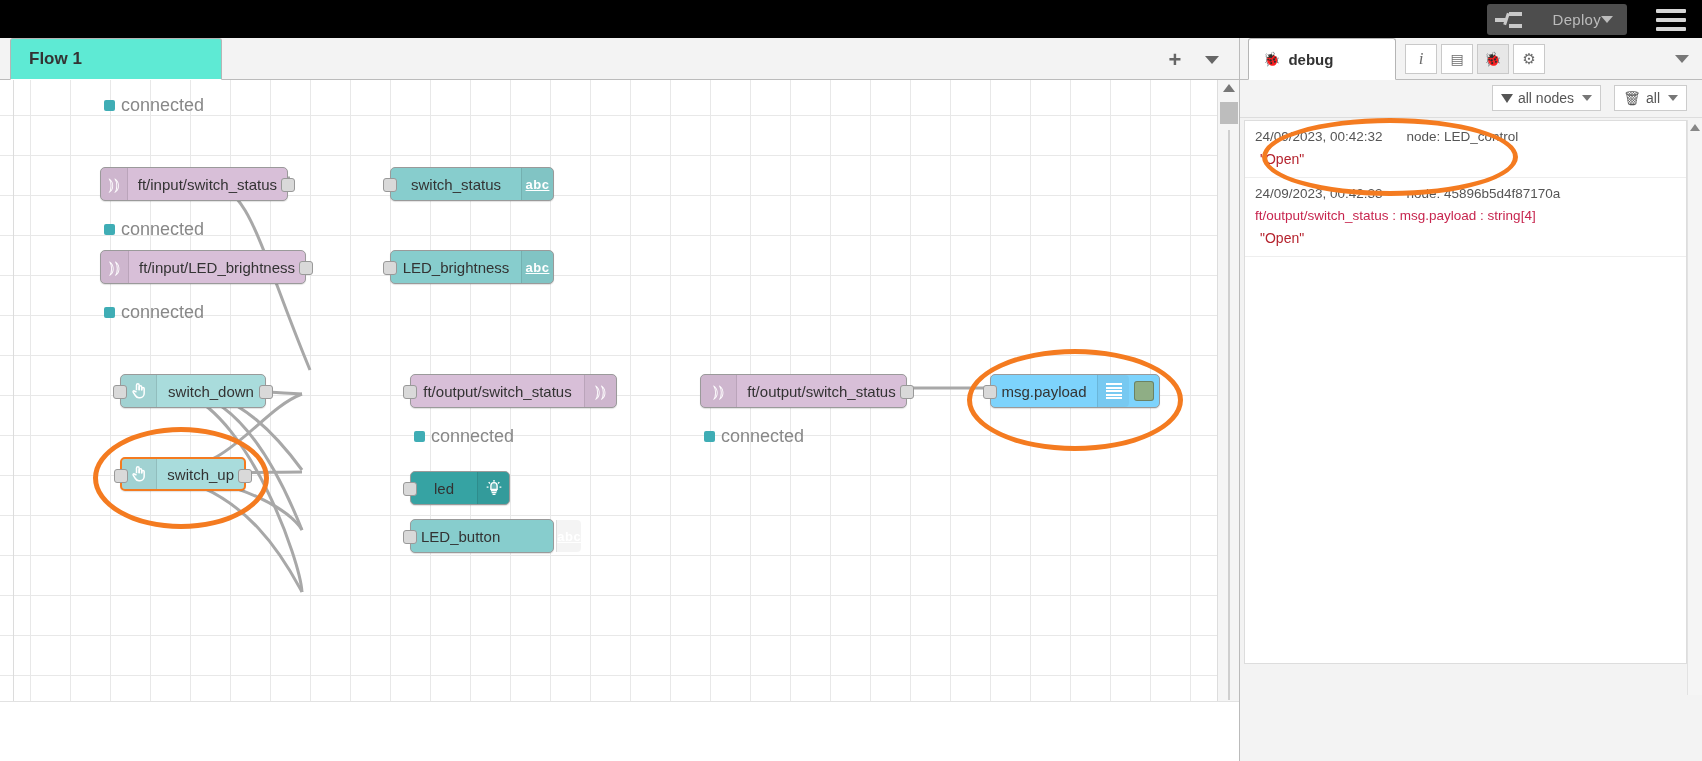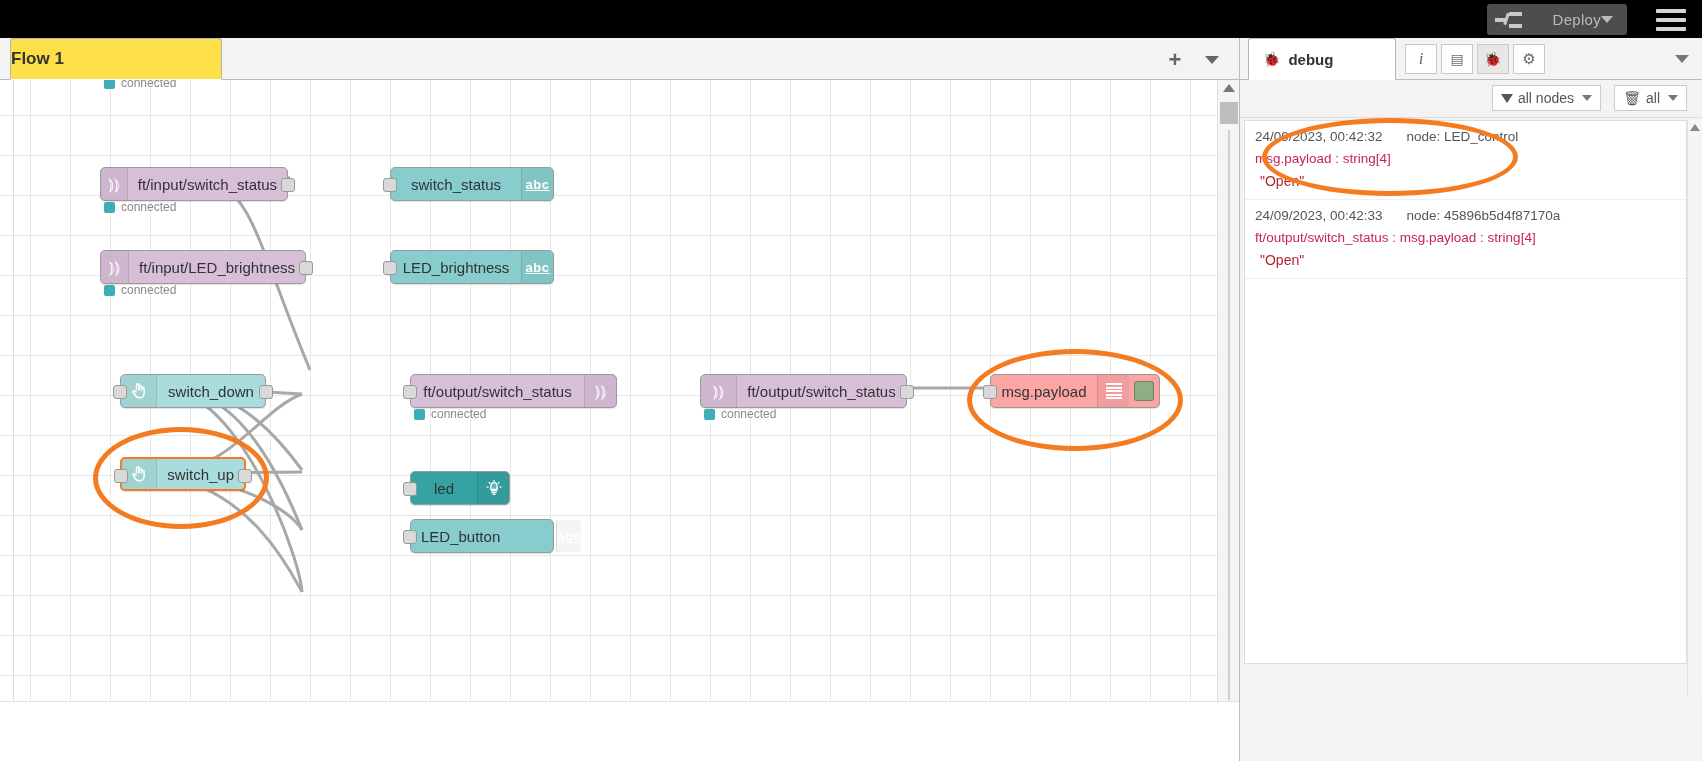--- a/index.html
+++ b/index.html
@@ -43,23 +43,23 @@
   }
   .hamburger span { display: block; height: 4px; background: #d6d6d6; border-radius: 1px; }
 
   
   .tabbar {
     position: absolute; left: 0; top: 38px; width: 1239px; height: 42px;
     background: #f3f3f3; border-bottom: 1px solid #bbb;
   }
   .tab {
     position: absolute; left: 10px; top: 0; width: 212px; height: 42px;
-    background: #fde047; border: 1px solid #b5b5b5; border-bottom: 1px solid #fff;
+    background: #5eead4; border: 1px solid #b5b5b5; border-bottom: 1px solid #fff;
     border-radius: 3px 3px 0 0;
-    display: flex; align-items: center; 
+    display: flex; align-items: center; padding-left: 18px;
     font-size: 17px; font-weight: bold; color: #333;
   }
   .tab-add {
     position: absolute; right: 54px; top: 11px;
     font-size: 22px; color: #666; line-height: 1; font-weight: 600;
     width: 20px; text-align: center;
   }
   .tab-caret {
     position: absolute; right: 20px; top: 18px;
     width: 0; height: 0;
@@ -112,21 +112,21 @@
     border: 1px solid #9a9a9a;
     display: flex; align-items: center;
     font-size: 15px; color: #333;
     box-shadow: 0 1px 1px rgba(0,0,0,.12);
   }
   .node.mqtt-in  { background: #d8bfd8; }
   .node.mqtt-out { background: #d8bfd8; }
   .node.teal     { background: #87cdcd; }
   .node.teal-dk  { background: #36a3a3; }
   .node.lightblue{ background: #a9dcdc; }
-  .node.debug    { background: #fca5a5; align-items: center; }
+  .node.debug    { background: #7dd3fc; align-items: center; }
   .node-icon-box {
     width: 36px; height: 100%;
     display: flex; align-items: center; justify-content: center;
     border-right: 1px solid rgba(0,0,0,.10);
     border-radius: 4px 0 0 4px;
     background: rgba(0,0,0,.045);
   }
   .node-label { flex: 1; text-align: center; padding: 0 10px; white-space: nowrap; }
   .node-label.italic { font-style: italic; }
   .node-right-box {
@@ -140,21 +140,21 @@
     position: absolute; width: 14px; height: 14px;
     background: #d9d9d9; border: 1px solid #999; border-radius: 3px;
     top: 10px;
   }
   .port.in  { left: -8px; }
   .port.out { right: -8px; }
 
   
   .status {
     position: absolute; display: flex; align-items: center;
-    font-size: 12px; color: #888;
+    font-size: 18px; color: #888; margin-top: 19px;
   }
   .status .dot {
     width: 11px; height: 11px; border-radius: 2px;
     background: #3FADB5; margin-right: 6px;
   }
 
   
   .glyph-mqtt { color: #fff; font-size: 17px; line-height: 1; transform: rotate(-0deg); }
   .glyph-abc {
     color: #fff; font-size: 13px; font-weight: bold;
@@ -475,21 +475,20 @@
         <span class="dn-caret"></span>
       </div>
     </div>
 
     <div class="sb-list">
       <div class="msg">
         <div class="msg-head">
           <span>24/09/2023, 00:42:32</span>
           <span class="node-id">node: LED_control</span>
         </div>
-        <div class="msg-topic">msg.payload : string[4]</div>
         <div class="msg-val">"Open"</div>
       </div>
       <div class="msg">
         <div class="msg-head">
           <span>24/09/2023, 00:42:33</span>
           <span class="node-id">node: 45896b5d4f87170a</span>
         </div>
         <div class="msg-topic">ft/output/switch_status : msg.payload : string[4]</div>
         <div class="msg-val">"Open"</div>
       </div>

